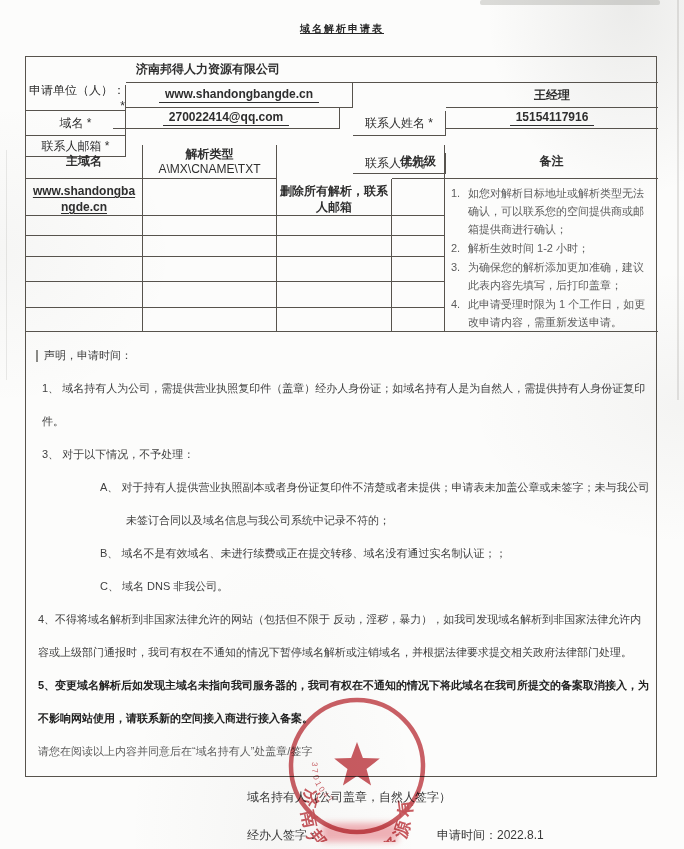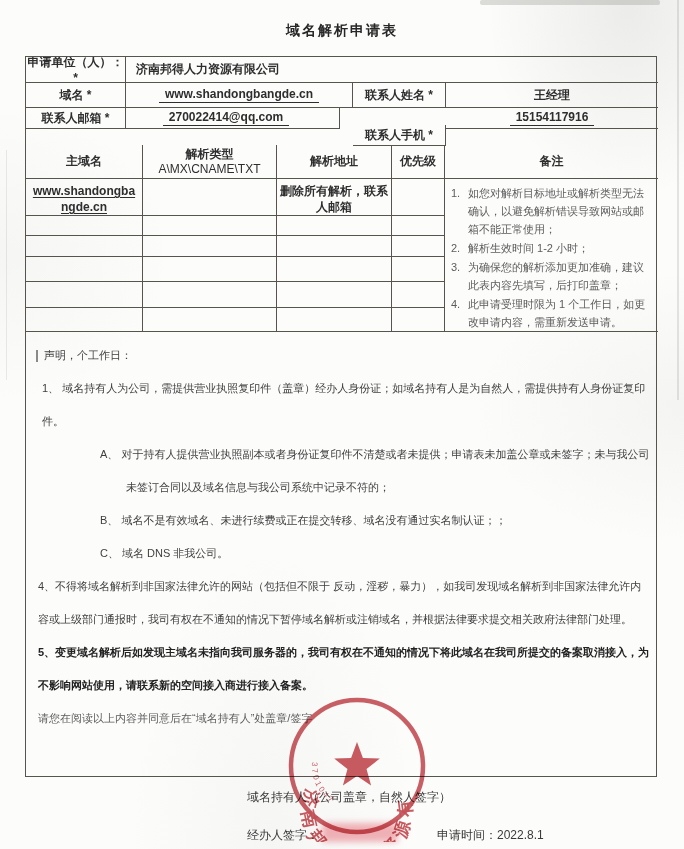--- a/index.html
+++ b/index.html
@@ -16,28 +16,28 @@
       radial-gradient(ellipse at 100% 48%, rgba(90,90,85,.05), transparent 22%),
       radial-gradient(ellipse at 40% 99%, rgba(90,90,85,.04), transparent 25%),
       radial-gradient(ellipse at 0% 30%, rgba(90,90,85,.04), transparent 18%),
       #fcfcfb;
   }
   .artifact-strip { position:absolute; left:480px; top:0; width:180px; height:5px; background:rgba(120,118,112,.25); border-radius:2px; }
   .paper-edge { position:absolute; left:677px; top:0; width:2px; height:400px; background:rgba(120,118,112,.18); }
   .paper-edge-l { position:absolute; left:6px; top:150px; width:1px; height:230px; background:rgba(120,118,112,.15); }
 
   .title { position:absolute; left:0; top:22px; width:100%; text-align:center;
-           font-size:14px; font-weight:bold; color:#272727; letter-spacing:2px; }
+           font-size:10px; font-weight:bold; color:#272727; letter-spacing:2px;text-decoration:underline; }
 
   .form-box { position:absolute; left:25px; top:56px; width:632px; height:721px;
               border:1px solid #57534d; }
   .c { position:absolute; border-right:1px solid #57534d; border-bottom:1px solid #57534d;
        font-size:12px; color:#2e2e2e; overflow:hidden; }
   .nbr { border-right:none; }
-  .lbl { font-weight:bold; display:flex; align-items:center; justify-content:center; text-align:center; }
+  .lbl { font-weight:normal; display:flex; align-items:center; justify-content:center; text-align:right;margin-top:28px; }
   .val { font-weight:bold; display:flex; align-items:center; justify-content:center; }
   .val-left { justify-content:flex-start; padding-left:10px; }
   .u { border-bottom:1px solid #2e2e2e; padding:0 6px 1px 6px; }
   .needs-title { font-weight:bold; letter-spacing:5px; display:flex; align-items:center; justify-content:center; color:#2b2b2b; }
   .hdr { font-weight:bold; display:flex; flex-direction:column; align-items:center; justify-content:center; line-height:15px; text-align:center; }
   .hdr .sub2 { font-weight:normal; }
   .cell-top { display:flex; justify-content:center; padding-top:4px; font-weight:bold; text-align:center; line-height:16px; }
   .dom-wrap { width:104px; word-break:break-all; text-decoration:underline; text-underline-offset:2px; }
   .addr-wrap { width:108px; }
 
@@ -100,23 +100,20 @@
     </div>
 
 
     <div class="c hdr" style="left:0;top:88px;width:117px;height:34px;">
       <span>主域名</span>
     </div>
     <div class="c hdr" style="left:117px;top:88px;width:134px;height:34px;justify-content:center;">
       <span>解析类型</span>
       <span class="sub2">A\MX\CNAME\TXT</span>
     </div>
-    <div class="c hdr" style="left:251px;top:88px;width:115px;height:34px;">
-      <span>解析地址</span>
-    </div>
     <div class="c hdr" style="left:366px;top:88px;width:53px;height:34px;">
       <span>优先级</span>
     </div>
     <div class="c hdr nbr" style="left:419px;top:88px;width:213px;height:34px;">
       <span>备注</span>
     </div>
 
     <div class="c cell-top" style="left:0;top:122px;width:117px;height:37px;">
       <span class="dom-wrap">www.shandongbangde.cn</span>
     </div>
@@ -147,39 +144,40 @@
     <div class="c" style="left:366px;top:225px;width:53px;height:26px;"></div>
 
     <div class="c" style="left:0;top:251px;width:117px;height:24px;"></div>
     <div class="c" style="left:117px;top:251px;width:134px;height:24px;"></div>
     <div class="c" style="left:251px;top:251px;width:115px;height:24px;"></div>
     <div class="c" style="left:366px;top:251px;width:53px;height:24px;"></div>
 
     <div class="c nbr remarks" style="left:419px;top:122px;width:213px;height:153px;">
       <div class="remark">
         <span class="num">1.</span>
-        <span class="txt">如您对解析目标地址或解析类型无法确认，以避免解析错误导致网站或邮箱不能正常使用；</span>
+        <span class="txt">如您对解析目标地址或解析类型无法确认，可以联系您的空间提供商或邮箱提供商进行确认；</span>
       </div>
       <div class="remark">
         <span class="num">2.</span>
         <span class="txt">解析生效时间 1-2 小时；</span>
       </div>
       <div class="remark">
         <span class="num">3.</span>
         <span class="txt">为确保您的解析添加更加准确，建议此表内容先填写，后打印盖章；</span>
       </div>
       <div class="remark">
         <span class="num">4.</span>
         <span class="txt">此申请受理时限为 1 个工作日，如更改申请内容，需重新发送申请。</span>
       </div>
     </div>
 
     <div class="decl">
-      <p class="heading"><span class="scan-artifact"></span><span>声明，个工作日：</span></p>
+      <p class="heading"><span class="scan-artifact"></span><span>声明，申请时间：</span></p>
       <p class="itm">1、 域名持有人为公司，需提供营业执照复印件（盖章）经办人身份证；如域名持有人是为自然人，需提供持有人身份证复印件。</p>
+      <p class="itm">3、 对于以下情况，不予处理：</p>
       <p class="sub">A、 对于持有人提供营业执照副本或者身份证复印件不清楚或者未提供；申请表未加盖公章或未签字；未与我公司未签订合同以及域名信息与我公司系统中记录不符的；</p>
       <p class="sub">B、 域名不是有效域名、未进行续费或正在提交转移、域名没有通过实名制认证；；</p>
       <p class="sub">C、 域名 DNS 非我公司。</p>
       <p class="flush">4、不得将域名解析到非国家法律允许的网站（包括但不限于 反动，淫秽，暴力），如我司发现域名解析到非国家法律允许内容或上级部门通报时，我司有权在不通知的情况下暂停域名解析或注销域名，并根据法律要求提交相关政府法律部门处理。</p>
       <p class="flush bold">5、变更域名解析后如发现主域名未指向我司服务器的，我司有权在不通知的情况下将此域名在我司所提交的备案取消接入，为不影响网站使用，请联系新的空间接入商进行接入备案。</p>
       <p class="flush agree">请您在阅读以上内容并同意后在“域名持有人”处盖章/签字</p>
     </div>
   </div>
 
   <div class="footer-line holder">域名持有人（公司盖章，自然人签字）</div>

